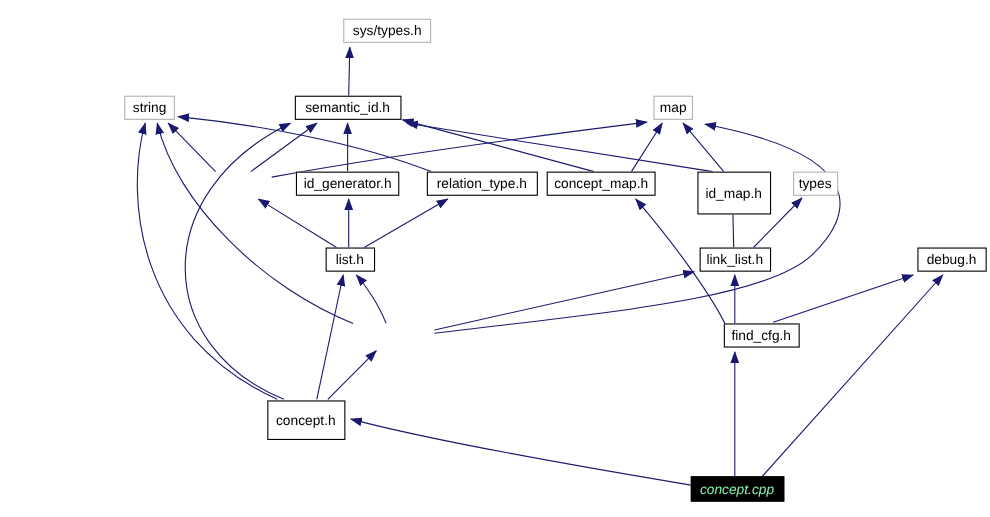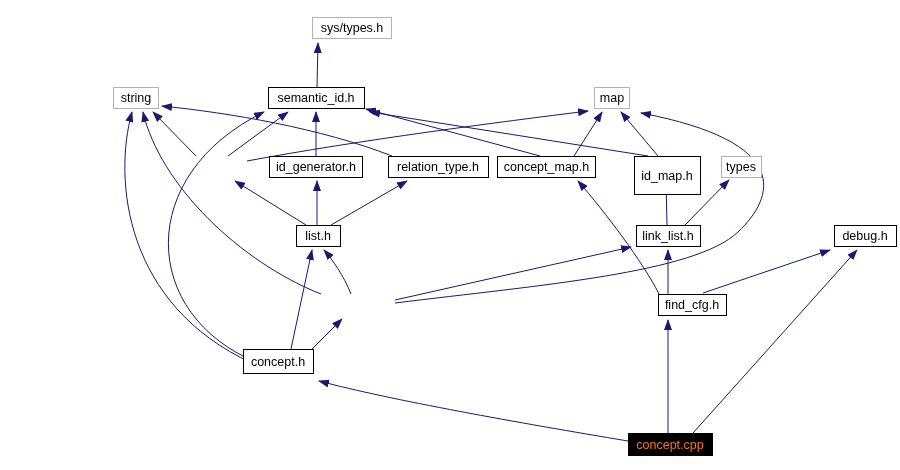--- a/index.html
+++ b/index.html
@@ -4,21 +4,21 @@
 <style>
   html,body{margin:0;padding:0;background:#ffffff;}
   #stage{position:relative;width:900px;height:470px;background:#ffffff;overflow:hidden;
          font-family:"Liberation Sans","DejaVu Sans",sans-serif;}
   #edge-layer{position:absolute;left:0;top:0;width:900px;height:470px;}
   #node-layer{position:absolute;left:0;top:0;width:900px;height:470px;}
   .node{position:absolute;box-sizing:border-box;background:#ffffff;border:1px solid #000000;
         font-size:12.5px;color:#000000;text-align:center;display:flex;align-items:center;
         justify-content:center;white-space:nowrap;cursor:pointer;}
   .node.external{border-color:#b2b2b2;}
-  .node.main{background:#000000;color:#f97316;border-color:#000000;}
+  .node.main{background:#000000;color:#86efac;border-color:#000000;font-style:italic;}
   .edge{fill:none;stroke:#191970;stroke-width:1;}
 </style>
 </head>
 <body>
 
 <div id="stage">
   <svg id="edge-layer" width="900" height="470" viewBox="0 0 900 470" xmlns="http://www.w3.org/2000/svg">
     <defs>
       <marker id="arrow" markerWidth="11" markerHeight="8" refX="10" refY="4" orient="auto" markerUnits="userSpaceOnUse">
         <path d="M0,0 L11,4 L0,8 z" fill="#191970"></path>
@@ -63,16 +63,16 @@
       <div class="node external" style="left: 594px; top: 87px; width: 36px; height: 22px;">map</div>
       <div class="node internal" style="left: 269px; top: 156px; width: 94px; height: 22px;">id_generator.h</div>
       <div class="node internal" style="left: 387.5px; top: 156px; width: 101px; height: 22px;">relation_type.h</div>
       <div class="node internal" style="left: 497px; top: 156px; width: 99px; height: 22px;">concept_map.h</div>
       <div class="node internal" style="left: 633.5px; top: 156px; width: 67px; height: 39px;">id_map.h</div>
       <div class="node external" style="left: 720.5px; top: 156px; width: 41px; height: 22px;">types</div>
       <div class="node internal" style="left: 295.5px; top: 225px; width: 45px; height: 22px;">list.h</div>
       <div class="node internal" style="left: 635.5px; top: 225px; width: 65px; height: 22px;">link_list.h</div>
       <div class="node internal" style="left: 833.5px; top: 225px; width: 63px; height: 22px;">debug.h</div>
       <div class="node internal" style="left: 633.5px; top: 294px; width: 69px; height: 22px; margin-left: 24px;">find_cfg.h</div>
-      <div class="node internal" style="left: 242.5px; top: 349px; width: 71px; height: 25px;">concept.h</div>
+      <div class="node internal" style="left: 242.5px; top: 364px; width: 71px; height: 36px;">concept.h</div>
       <div class="node main" style="left: 627.5px; top: 433px; width: 85px; height: 23px;">concept.cpp</div>
     </div>
 </div>
 
 </body></html>

